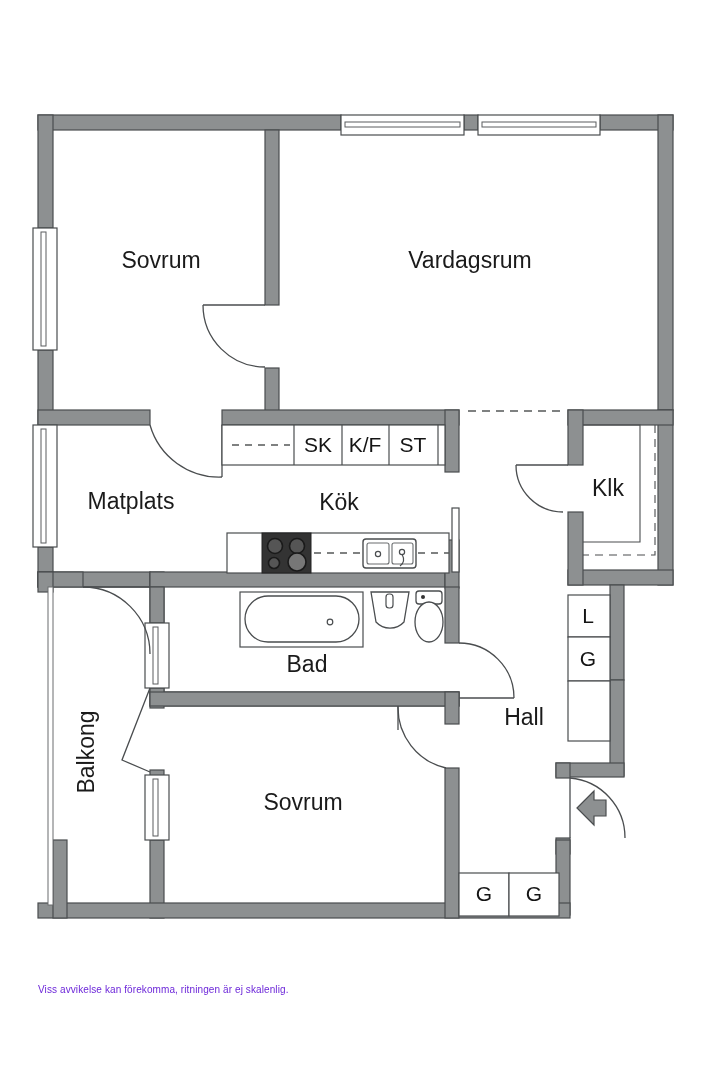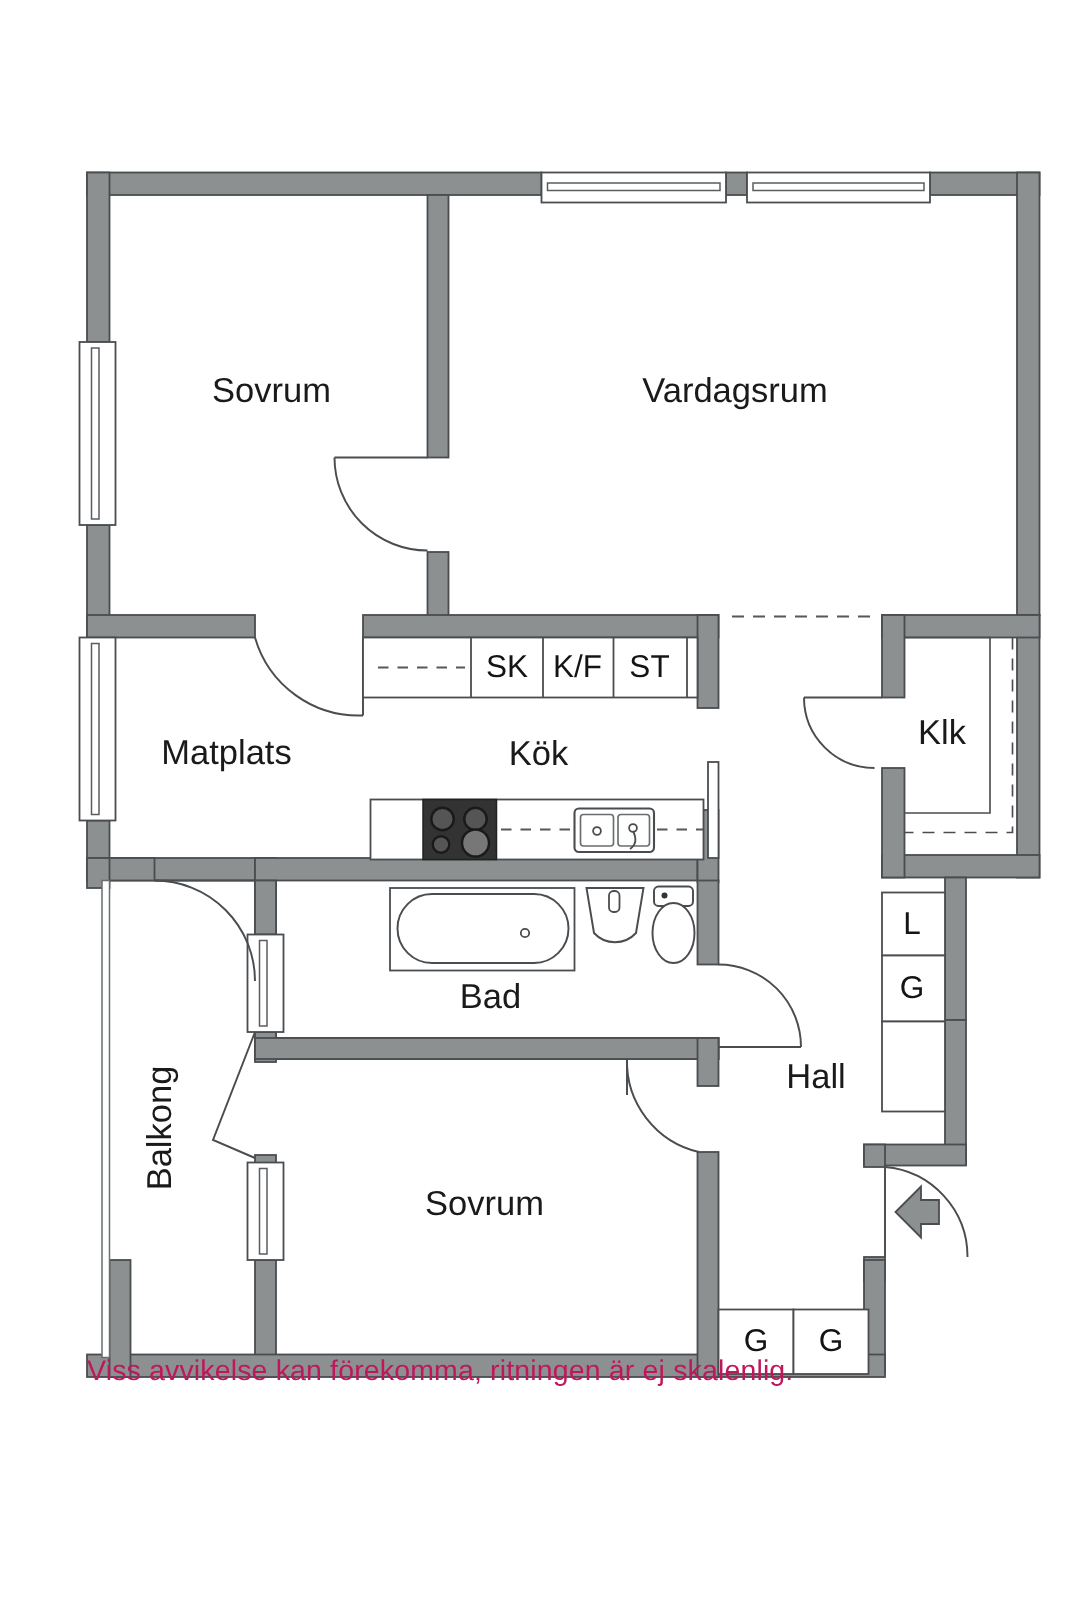--- a/index.html
+++ b/index.html
@@ -13,21 +13,20 @@
     font-family: "Liberation Sans", sans-serif;
     position: relative;
     overflow: hidden;
   }
   #floorplan-root {
     position: absolute;
     left: 0;
     top: 0;
     width: 600px;
     height: 1080px;
-    margin-left: 20px;
   }
   svg.plan {
     position: absolute;
     left: 0;
     top: 0;
     width: 720px;
     height: 1080px;
     display: block;
   }
   .room-label {
@@ -40,24 +39,24 @@
   .cab-label {
     font-family: "Liberation Sans", sans-serif;
     font-size: 21px;
     fill: #141414;
     text-anchor: middle;
     dominant-baseline: middle;
   }
   .caption {
     position: absolute;
     left: 38px;
-    top: 904px;
+    top: 984px;
     font-family: "Liberation Sans", sans-serif;
-    font-size: 19px;
-    color: #be185d;
+    font-size: 10px;
+    color: #6d28d9;
     letter-spacing: 0.1px;
     white-space: nowrap;
   }
 </style>
 </head>
 <body>
 
 <div id="floorplan-root">
 
   <svg class="plan" viewBox="0 0 720 1080">

